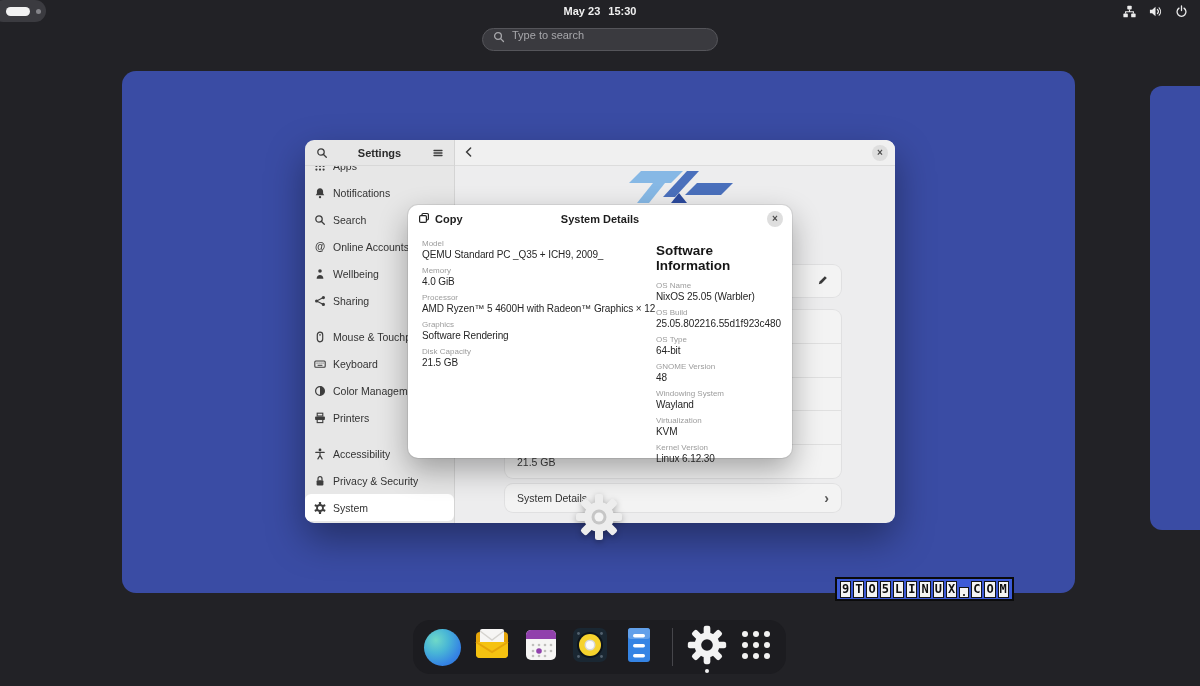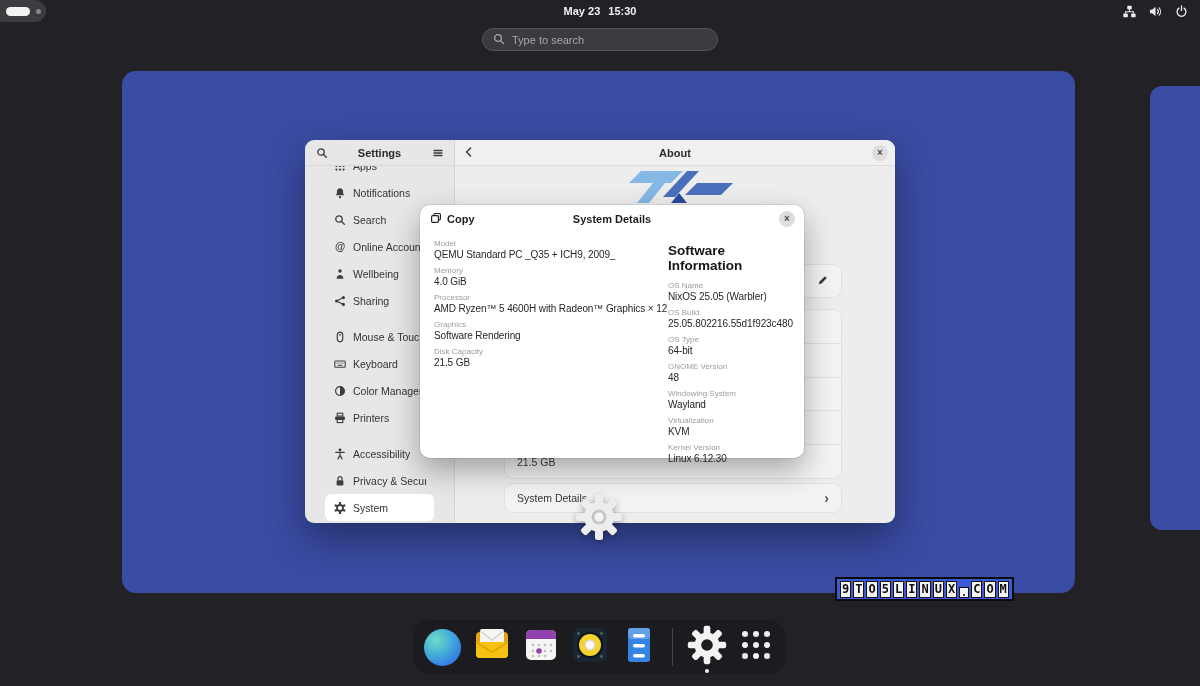--- a/index.html
+++ b/index.html
@@ -9,38 +9,38 @@
   
   .topbar{position:absolute;left:0;top:0;width:1200px;height:22px;padding-left:8px;}
   .ws-pill{position:absolute;left:-8px;top:0;width:54px;height:22px;border-radius:11px;background:#3b3b40;display:flex;align-items:center;}
   .ws-active{width:24px;height:9px;border-radius:5px;background:#f2f2f2;margin-left:14px;}
   .ws-dot{width:5px;height:5px;border-radius:50%;background:#85858a;margin-left:6px;}
   .clock{position:absolute;left:0;right:0;top:0;height:22px;display:flex;justify-content:center;align-items:center;gap:8px;color:#f1f1f1;font-size:11px;font-weight:bold;}
   .status{position:absolute;right:12px;top:0;height:22px;display:flex;align-items:center;gap:13px;}
   .status svg{display:block;}
 
   
-  .search{position:absolute;left:482px;top:28px;width:236px;height:23px;border-radius:12px;background:#3a3a3f;border:1px solid #55555a;display:flex;align-items:center;padding:0 10px;gap:7px;color:#a7a7ab;}
+  .search{position:absolute;left:482px;top:28px;width:236px;height:23px;border-radius:12px;background:#3a3a3f;border:1px solid #55555a;display:flex;padding:0 10px;gap:7px;color:#a7a7ab;}
   .search .ph{font-size:11px;}
 
   
   .ws-main{position:absolute;left:122px;top:71px;width:953px;height:522px;border-radius:14px;background:#3a4ca4;}
   .ws-next{position:absolute;left:1150px;top:86px;width:60px;height:444px;border-radius:12px 0 0 12px;background:#3a4ca4;}
 
   
   .wm{position:absolute;left:835px;top:577px;height:24px;background:#3d5bd7;border:2px solid #0b0b0b;display:flex;align-items:center;padding:1px 2px;z-index:3;}
   .wm-ch{display:inline-block;background:#f4f4f4;color:#101010;border:1px solid #141414;font-family:"DejaVu Sans Mono",monospace;font-weight:bold;font-size:12px;line-height:15px;padding:0 1px;margin:0 1px;}
   .wm-dot{font-size:10px;line-height:9px;align-self:flex-end;}
 
   
   .win{position:absolute;left:305px;top:140px;width:590px;height:383px;border-radius:9px;box-shadow:0 16px 38px rgba(0,0,0,.38);z-index:2;}
   .sb{position:absolute;left:0;top:0;width:150px;height:383px;background:#e7e7e7;border-radius:9px 0 0 9px;border-right:1px solid #d4d4d4;}
   .sb-head{height:26px;display:flex;align-items:center;padding:0 10px;border-bottom:1px solid #d8d8d8;color:#3c3c3c;}
   .sb-title{flex:1;text-align:center;font-size:11px;font-weight:bold;color:#2b2b2b;}
-  .sb-list{position:absolute;top:26px;bottom:0;left:0;right:0;overflow:hidden;padding:0 20px;}
+  .sb-list{position:absolute;top:26px;bottom:0;left:0;right:0;overflow:hidden;padding:0 0;}
   .sb-item{height:27px;display:flex;align-items:center;gap:7px;padding:0 8px;border-radius:6px;color:#333;}
   .sb-item.first{margin-top:-14px;}
   .sb-item.sel{background:#ffffff;}
   .sb-ic{width:13px;height:13px;display:flex;align-items:center;justify-content:center;color:#3d3d3d;flex:none;}
   .sb-label{font-size:10.5px;white-space:nowrap;overflow:hidden;}
   .sb-gap{height:9px;}
 
   .content{position:absolute;left:150px;top:0;width:440px;height:383px;background:#ededee;border-radius:0 9px 9px 0;overflow:hidden;}
   .c-head{height:26px;background:#f0f0f0;border-bottom:1px solid #dcdcdc;position:relative;display:flex;align-items:center;border-radius:0 9px 0 0;}
   .c-title{position:absolute;left:0;right:0;text-align:center;font-size:11px;font-weight:bold;color:#2b2b2b;}
@@ -51,21 +51,21 @@
   .logo{position:absolute;left:50%;transform:translateX(-50%);top:-3px;}
   .card{position:absolute;left:50px;width:336px;background:#f3f3f3;border-radius:8px;box-shadow:0 0 0 1px rgba(0,0,0,.05);}
   .card-edit{top:99px;height:32px;display:flex;align-items:center;justify-content:flex-end;padding:0 12px;color:#3a3a3a;}
   .card-info{top:144px;height:168px;display:flex;flex-direction:column;}
   .info-seg{flex:1;border-bottom:1px solid #e0e0e0;display:flex;align-items:center;padding:0 12px;font-size:10.5px;color:#3a3a3a;}
   .info-seg:last-child{border-bottom:none;}
   .card-details{top:318px;height:28px;display:flex;align-items:center;padding:0 12px;font-size:10.5px;color:#333;}
   .card-details .chev{margin-left:auto;font-size:14px;color:#555;font-weight:bold;}
 
   
-  .dialog{position:absolute;left:103px;top:65px;width:384px;height:253px;background:#ffffff;border-radius:10px;box-shadow:0 12px 30px rgba(0,0,0,.32),0 0 0 1px rgba(0,0,0,.07);z-index:5;margin-left:12px;}
+  .dialog{position:absolute;left:103px;top:65px;width:384px;height:253px;background:#ffffff;border-radius:10px;box-shadow:0 12px 30px rgba(0,0,0,.32),0 0 0 1px rgba(0,0,0,.07);z-index:5;}
   .d-head{height:28px;position:relative;display:flex;align-items:center;padding:0 10px;}
   .d-copy{display:flex;align-items:center;gap:5px;font-size:11px;font-weight:bold;color:#222;}
   .d-title{position:absolute;left:0;right:0;text-align:center;font-size:11px;font-weight:bold;color:#1d1d1d;}
   .d-close{position:absolute;right:9px;}
   .d-body{display:flex;gap:12px;padding:6px 14px 0 14px;}
   .col-hw{width:222px;flex:none;}
   .col-sw{flex:1;}
   .col-h{font-size:13.5px;font-weight:bold;color:#161616;margin:4px 0 8px 0;}
   .info-row{margin-bottom:6px;}
   .info-label{font-size:8px;color:#9c9c9c;margin-bottom:1px;}
@@ -300,21 +300,20 @@
           <span class="sb-label">System</span>
         </div>
       </div>
     </div>
 
     <div class="content">
       <div class="c-head">
         <span class="back"><svg width="12" height="12" viewBox="0 0 12 12">
               <path d="M7.6 2L3.6 6l4 4" fill="none" stroke="currentColor" stroke-width="1.5" stroke-linecap="round"></path>
             </svg></span>
-        <span class="c-title">About</span>
         <span class="circle-btn c-close">×</span>
       </div>
       <div class="page">
         <div class="logo">
           <svg width="124" height="46" viewBox="0 0 124 46">
             <path fill="#86b8e5" d="M16 20 L28 8 L70 8 L58 20 Z"></path>
             <path fill="#86b8e5" d="M40 20 L52 20 L36 40 L24 40 Z"></path>
             <path fill="#4a70bc" d="M74 8 L86 8 L62 34 L50 34 Z"></path>
             <path fill="#4a70bc" d="M84 20 L120 20 L108 32 L72 32 Z"></path>
             <path fill="#2c4a9e" d="M58 40 L66 30 L74 40 Z"></path>

